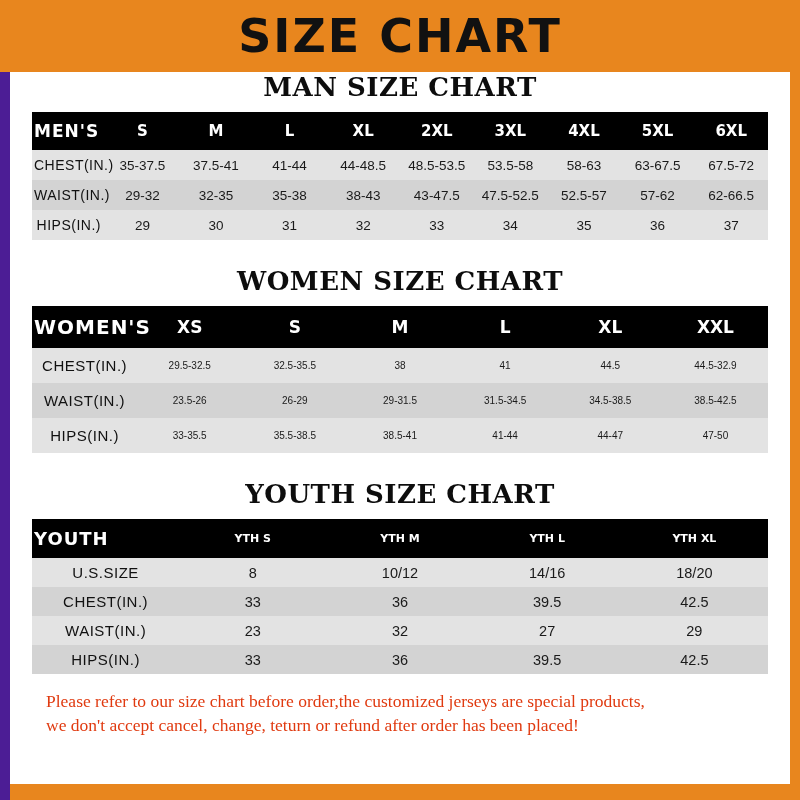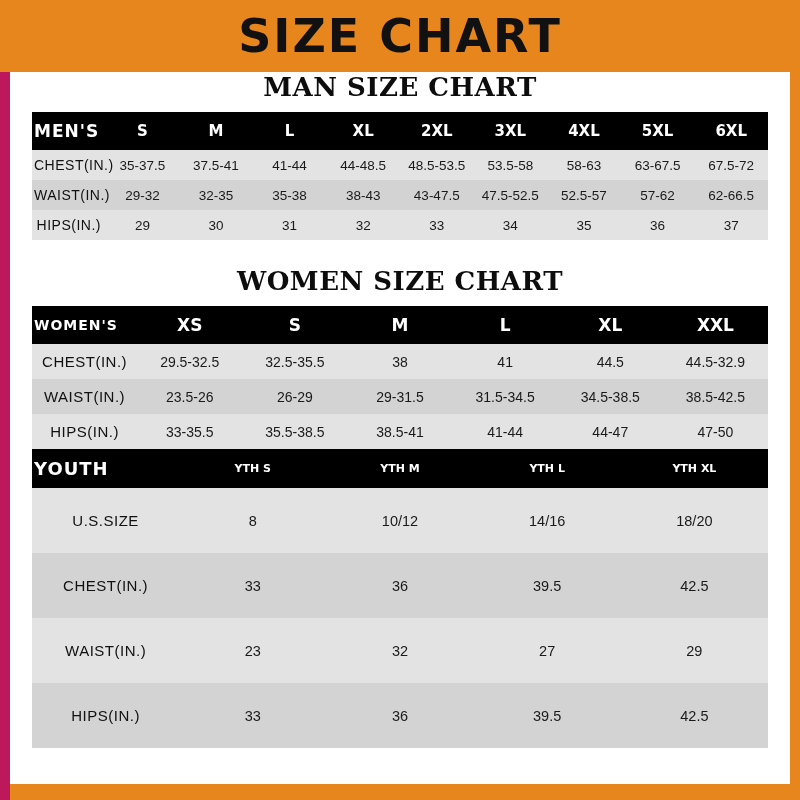--- a/index.html
+++ b/index.html
@@ -11,21 +11,21 @@
     height: 800px;
     background: #ffffff;
     font-family: "Liberation Sans", sans-serif;
     overflow: hidden;
   }
   .page {
     position: relative;
     width: 800px;
     height: 800px;
     box-sizing: border-box;
-    border-left: 10px solid #be185d;
+    border-left: 10px solid #4c1d95;
     border-right: 10px solid #E8861E;
     background: #ffffff;
   }
   .banner {
     height: 72px;
     background: #E8861E;
     display: flex;
     align-items: center;
     justify-content: center;
     margin: 0 -10px;
@@ -85,28 +85,28 @@
     font-size: 14px;
     letter-spacing: 0.5px;
     color: #111;
     margin-left: 21px;
   }
   table.size-table tbody tr.odd td { background: #e3e3e3; }
   table.size-table tbody tr.even td { background: #d3d3d3; }
 
   
   #women-table thead th { font-size: 17px; }
-  #women-table thead th.rowhead { font-size: 14px; }
-  #women-table tbody td { font-size: 14px; padding: 9px 2px; }
+  #women-table thead th.rowhead { font-size: 20px; }
+  #women-table tbody td { font-size: 10px; padding: 9px 2px; }
   #women-table tbody td.rowhead { font-size: 15px; }
 
   
   #youth-table thead th { font-size: 11px; }
   #youth-table thead th.rowhead { font-size: 18px; }
-  #youth-table tbody td { font-size: 14.5px; padding: 24px 2px; }
+  #youth-table tbody td { font-size: 14.5px; padding: 6px 2px; }
   #youth-table tbody td.rowhead { font-size: 15px; }
 
   .footer-note {
     margin: 16px 14px 0 14px;
     color: #E03A10;
     font-family: "Liberation Serif", serif;
     font-size: 17.5px;
     line-height: 1.35;
     text-align: left;
   }
@@ -222,20 +222,21 @@
           <td>33-35.5</td>
           <td>35.5-38.5</td>
           <td>38.5-41</td>
           <td>41-44</td>
           <td>44-47</td>
           <td>47-50</td>
         </tr>
       </tbody>
     </table>
 
+    <div class="section-title st-youth">YOUTH SIZE CHART</div>
     <table class="size-table" id="youth-table">
       <thead>
         <tr>
           <th class="rowhead">YOUTH</th>
           <th>YTH S</th>
           <th>YTH M</th>
           <th>YTH L</th>
           <th>YTH XL</th>
         </tr>
       </thead>
@@ -264,17 +265,21 @@
         <tr class="even">
           <td class="rowhead">HIPS(IN.)</td>
           <td>33</td>
           <td>36</td>
           <td>39.5</td>
           <td>42.5</td>
         </tr>
       </tbody>
     </table>
 
+    <div class="footer-note">
+      <span class="l1">Please refer to our size chart before order,the customized jerseys are special products,</span>
+      <span class="l2">we don't accept cancel, change, teturn or refund after order has been placed!</span>
+    </div>
 
   </div>
 
   <div class="bottom-bar"></div>
 </div>
 
 </body></html>

